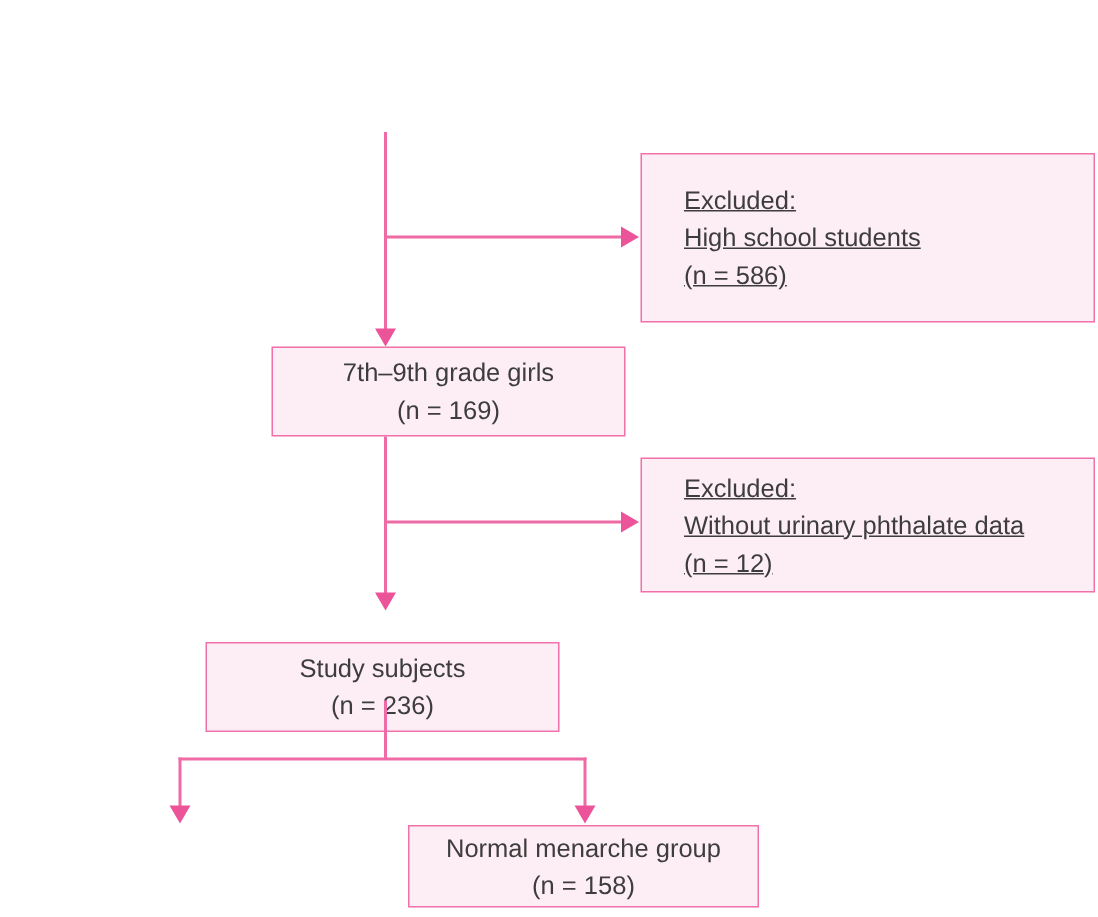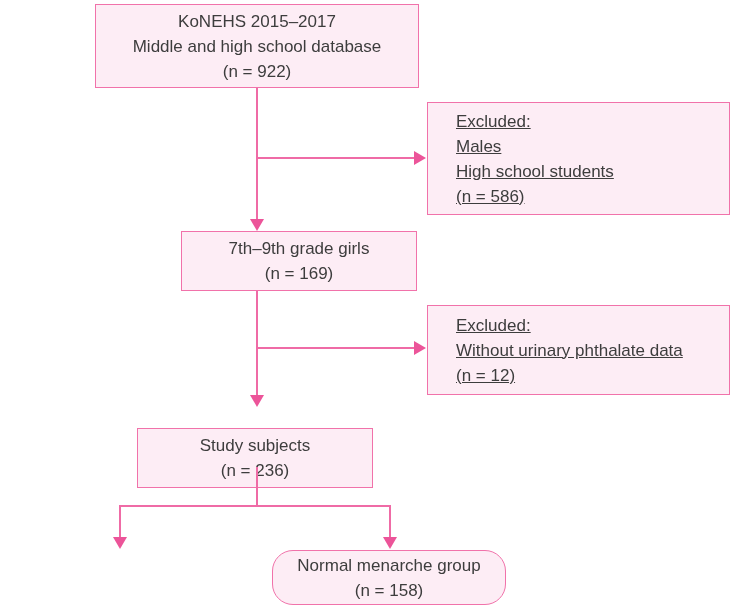--- a/index.html
+++ b/index.html
@@ -32,21 +32,21 @@
   }
   .box.center { text-align: center; }
   .box.left { text-align: left; padding-left: 28px; padding-right: 8px; text-decoration: underline; }
 
   .b-database { left: 95px;  top: 4px;   width: 324px; height: 84px; }
   .b-excl1    { left: 427px; top: 102px; width: 303px; height: 113px; }
   .b-girls    { left: 137px; top: 231px; width: 236px; height: 60px; margin-left: 44px; }
   .b-excl2    { left: 427px; top: 305px; width: 303px; height: 90px; }
   .b-study    { left: 137px; top: 428px; width: 236px; height: 60px; }
   .b-early    { left: 3px;   top: 550px; width: 234px; height: 55px; }
-  .b-normal   { left: 272px; top: 550px; width: 234px; height: 55px; border-radius: 21px; }
+  .b-normal   { left: 272px; top: 550px; width: 234px; height: 55px; }
 
   .hline, .vline { position: absolute; background: var(--pink-line); }
   .vline { width: 2px; }
   .hline { height: 2px; }
 
   .v-top-to-girls   { left: 256px; top: 88px;  height: 132px; }
   .h-branch-excl1   { left: 256px; top: 157px; width: 158px; }
   .v-girls-to-study { left: 256px; top: 291px; height: 105px; }
   .h-branch-excl2   { left: 256px; top: 347px; width: 158px; }
   .v-study-to-split { left: 256px; top: 467px; height: 39px; }
@@ -70,29 +70,23 @@
   .a-study  { left: 250px; top: 395px; }
   .a-excl2  { left: 414px; top: 341px; }
   .a-early  { left: 113px; top: 537px; }
   .a-normal { left: 383px; top: 537px; }
 </style>
 </head>
 <body>
 
 <div class="stage">
 
-  <div class="box center b-database">
-    <div>KoNEHS 2015–2017</div>
-    <div>Middle and high school database</div>
-    <div>(n = 922)</div>
-  </div>
 
   <div class="box left b-excl1">
     <div>Excluded:</div>
-    <div>Males</div>
     <div>High school students</div>
     <div>(n = 586)</div>
   </div>
 
   <div class="box center b-girls">
     <div>7th–9th grade girls</div>
     <div>(n = 169)</div>
   </div>
 
   <div class="box left b-excl2">

